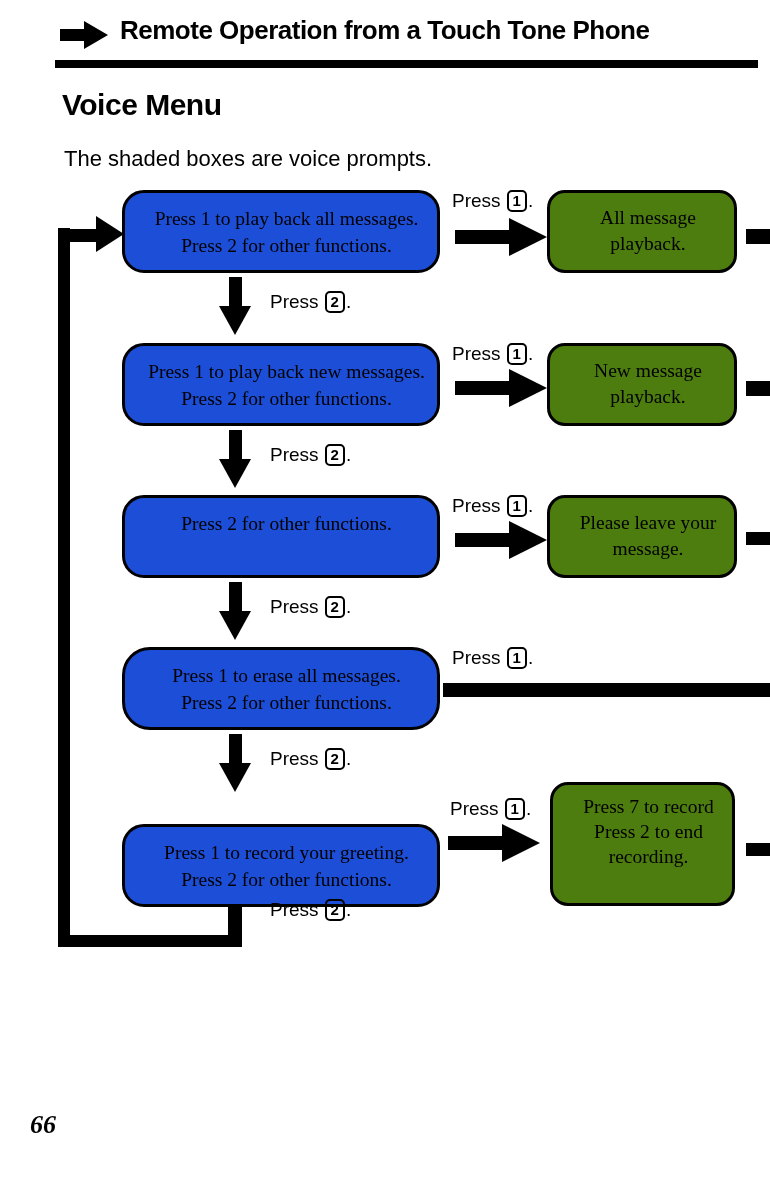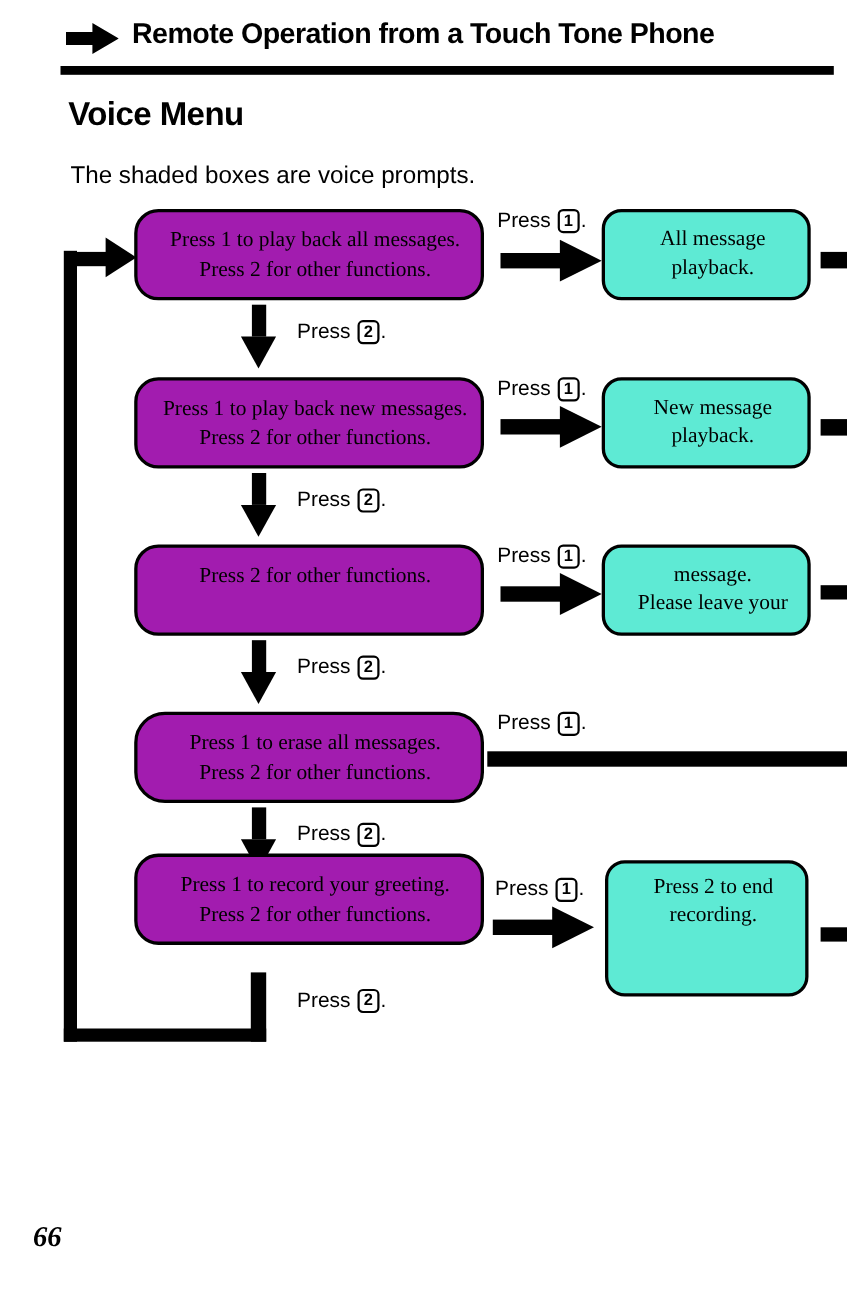--- a/index.html
+++ b/index.html
@@ -18,27 +18,27 @@
   .hdr-rule{position:absolute;left:55px;top:60px;width:703px;height:8px;background:#000;}
   
   .sec-title{
     position:absolute;left:62px;top:88px;font-size:30px;font-weight:bold;
     letter-spacing:-0.5px;
   }
   .sec-note{position:absolute;left:64px;top:146px;font-size:22px;}
   
   .mainbox{
     position:absolute;left:122px;width:318px;height:83px;box-sizing:border-box;
-    border:3px solid #000;border-radius:22px;background:#a21caf;
+    border:3px solid #000;border-radius:22px;background:#1d4ed8;
     font-family:"Liberation Serif","DejaVu Serif",serif;font-size:19.5px;
     line-height:27px;padding:12px 8px 0 19px;
   }
   .resultbox{
     position:absolute;left:547px;width:190px;height:83px;box-sizing:border-box;
-    border:3px solid #000;border-radius:18px;background:#5eead4;
+    border:3px solid #000;border-radius:18px;background:#4d7c0f;
     font-family:"Liberation Serif","DejaVu Serif",serif;font-size:19.5px;
     line-height:26px;padding:12px 4px 0 16px;
   }
   .resultbox.tall{left:550px;width:185px;height:124px;line-height:25px;padding-top:9px;}
   
   .presslabel{
     position:absolute;font-size:19px;white-space:nowrap;
     font-family:"Liberation Sans",sans-serif;
   }
   .keycap{
@@ -148,22 +148,22 @@
     <div>Press 2 for other functions.</div>
   </div>
   <div class="presslabel" style="left:452px;top:495px;">
     <span>Press</span><span class="keycap">1</span><span>.</span>
   </div>
   <div class="harrow" style="left:455px;top:521px;">
     <div class="stem"></div>
       <div class="head"></div>
   </div>
   <div class="resultbox" style="top:495px;">
+    <div>Please leave your</div>
     <div>message.</div>
-    <div>Please leave your</div>
   </div>
   <div class="edgestub" style="top:532px;height:13px;"></div>
   <div class="varrow" style="left:219px;top:582px;">
     <div class="stem"></div>
       <div class="head"></div>
   </div>
   <div class="presslabel" style="left:270px;top:596px;">
     <span>Press</span><span class="keycap">2</span><span>.</span>
   </div>
 
@@ -176,32 +176,33 @@
   </div>
   <div class="blackbar"></div>
   <div class="varrow" style="left:219px;top:734px;">
     <div class="stem"></div>
       <div class="head"></div>
   </div>
   <div class="presslabel" style="left:270px;top:748px;">
     <span>Press</span><span class="keycap">2</span><span>.</span>
   </div>
 
-  <div class="mainbox" style="top:776px;">
+  <div class="mainbox" style="top:824px;">
     <div>Press 1 to record your greeting.</div>
     <div>Press 2 for other functions.</div>
   </div>
   <div class="presslabel" style="left:450px;top:798px;">
     <span>Press</span><span class="keycap">1</span><span>.</span>
   </div>
   <div class="harrow" style="left:448px;top:824px;">
     <div class="stem"></div>
       <div class="head"></div>
   </div>
   <div class="resultbox tall" style="top:782px;">
+    <div>Press 7 to record</div>
     <div>Press 2 to end</div>
     <div>recording.</div>
   </div>
   <div class="edgestub" style="top:843px;height:13px;"></div>
   <div class="presslabel" style="left:270px;top:899px;">
     <span>Press</span><span class="keycap">2</span><span>.</span>
   </div>
 
   <div class="pagenum">66</div>
 

